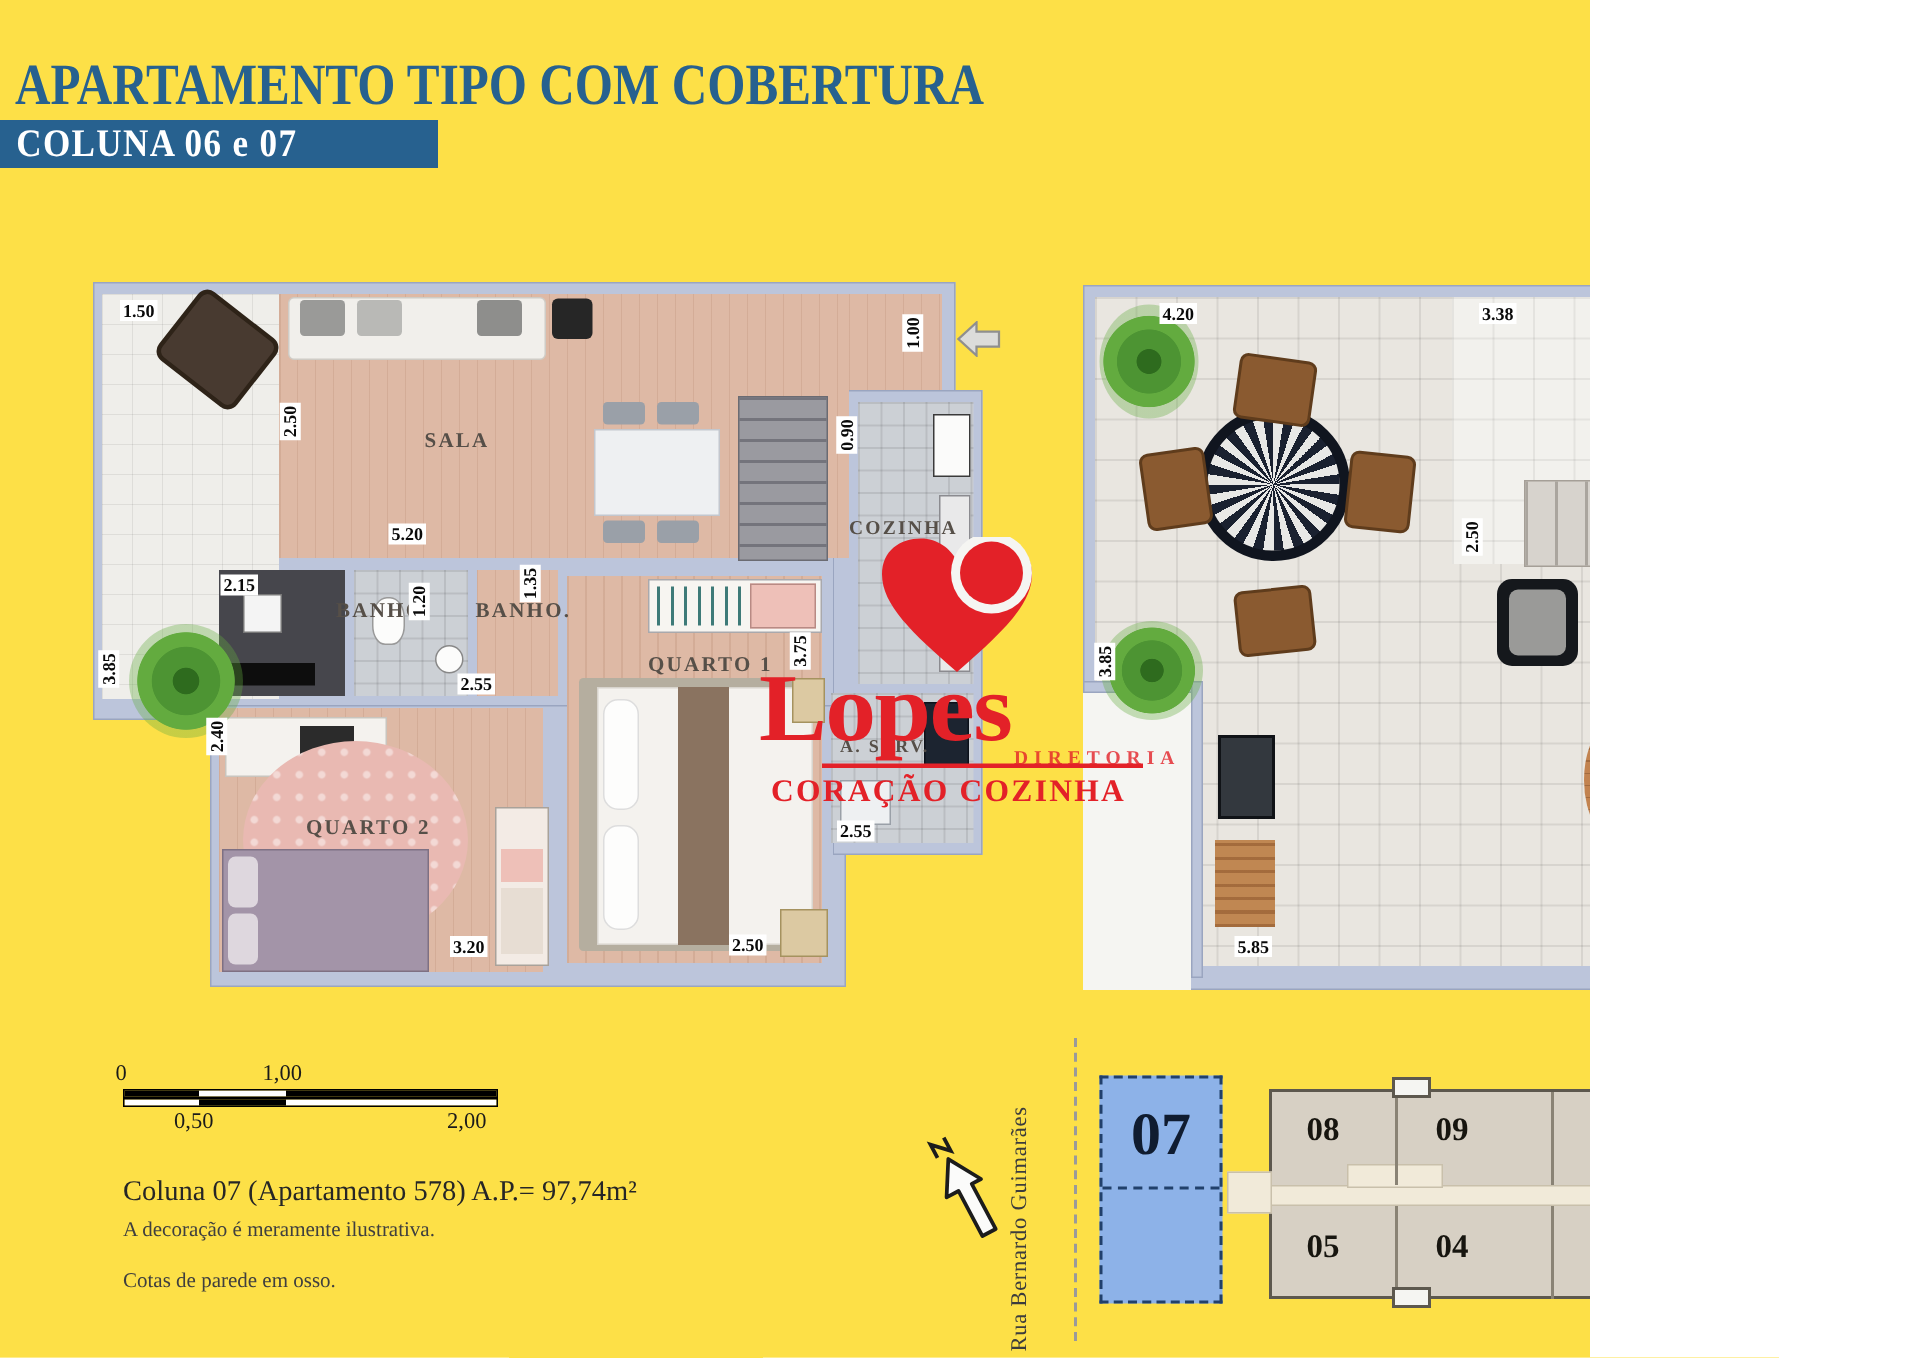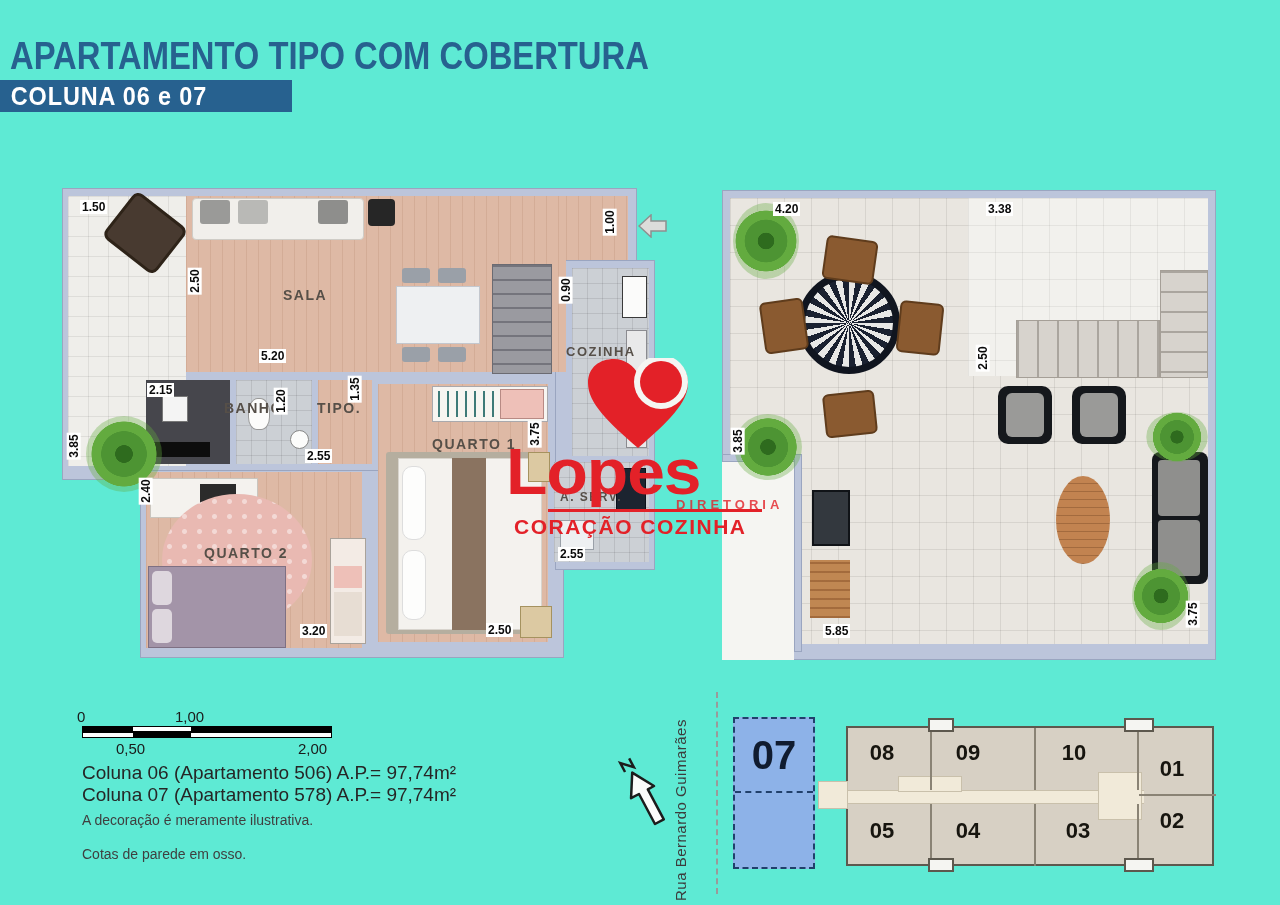--- a/index.html
+++ b/index.html
@@ -1,18 +1,18 @@
 <!DOCTYPE html>
 <html><head>
 <meta charset="utf-8">
 <style>
   *{box-sizing:border-box}
   html,body{margin:0;padding:0}
-  #canvas{position:relative;width:1280px;height:905px;background:#5eead4;overflow:hidden;
-          font-family:Liberation Sans, sans-serif}
+  #canvas{position:relative;width:1060px;height:905px;background:#fde047;overflow:hidden;
+          font-family:Liberation Serif, serif}
   .abs{position:absolute}
   .wall{position:absolute;background:#bcc5db;box-shadow:inset 0 0 0 1px #9aa5c0;z-index:5}
   .floor{position:absolute;z-index:10}
   .wood{background-color:#deb9a5;background-image:repeating-linear-gradient(90deg,rgba(140,85,55,.13) 0 1px,rgba(0,0,0,0) 1px 12px)}
   .tile{background-color:#efeeea;background-image:linear-gradient(rgba(0,0,0,.07) 1px,rgba(0,0,0,0) 1px),linear-gradient(90deg,rgba(0,0,0,.07) 1px,rgba(0,0,0,0) 1px);background-size:20px 20px}
   .tilebig{background-color:#e9e6e0;background-image:linear-gradient(rgba(0,0,0,.08) 1px,rgba(0,0,0,0) 1px),linear-gradient(90deg,rgba(0,0,0,.08) 1px,rgba(0,0,0,0) 1px);background-size:27px 27px}
   .whitefloor{background-color:#f2f1ed;background-image:linear-gradient(rgba(0,0,0,.06) 1px,rgba(0,0,0,0) 1px),linear-gradient(90deg,rgba(0,0,0,.06) 1px,rgba(0,0,0,0) 1px);background-size:27px 27px}
   .gray{background-color:#ccd0d5;background-image:linear-gradient(rgba(0,0,0,.09) 1px,rgba(0,0,0,0) 1px),linear-gradient(90deg,rgba(0,0,0,.09) 1px,rgba(0,0,0,0) 1px);background-size:15px 15px}
   .dark{background:#46464c}
   .furn{position:absolute;z-index:15}
@@ -119,21 +119,21 @@
 
     <div class="furn" style="left:616px;top:468px;width:30px;height:44px;background:#1c2430;border:1px solid #0c111a"></div>
     <div class="furn" style="left:560px;top:520px;width:34px;height:30px;background:#eef0f2;border:1px solid #9aa0a8"></div>
 
     <svg class="abs" style="left:638px;top:214px;z-index:40" width="30" height="24" viewBox="0 0 30 24">
       <polygon points="28,7 13,7 13,1 1,12 13,23 13,17 28,17" fill="#dcdcda" stroke="#8f8f8f" stroke-width="1.5"></polygon>
     </svg>
 
     <div class="rlabel" style="left:283px;top:287px">SALA</div>
     <div class="rlabel" style="left:224px;top:400px">BANHO</div>
-    <div class="rlabel" style="left:317px;top:400px">TIPO.</div>
+    <div class="rlabel" style="left:317px;top:400px">BANHO.</div>
     <div class="rlabel" style="left:566px;top:344px;font-size:13px">COZINHA</div>
     <div class="rlabel" style="left:432px;top:436px">QUARTO 1</div>
     <div class="rlabel" style="left:204px;top:545px">QUARTO 2</div>
     <div class="rlabel" style="left:560px;top:490px;font-size:12px">A. SERV.</div>
 
     <div class="dim" style="left:80px;top:200px">1.50</div>
     <div class="dim vert" style="left:60px;top:439px">3.85</div>
     <div class="dim vert" style="left:181px;top:274px">2.50</div>
     <div class="dim" style="left:259px;top:349px">5.20</div>
     <div class="dim" style="left:147px;top:383px">2.15</div>
@@ -209,21 +209,20 @@
 
   <div>
     <div class="abs" style="left:82px;top:726px;width:250px;height:6px;border:1px solid #000;background:linear-gradient(90deg,#000 0 50px,#fff 50px 108px,#000 108px 250px);z-index:70"></div>
     <div class="abs" style="left:82px;top:732px;width:250px;height:6px;border:1px solid #000;background:linear-gradient(90deg,#fff 0 50px,#000 50px 108px,#fff 108px 250px);z-index:70"></div>
     <div class="sb-label" style="left:77px;top:708px">0</div>
     <div class="sb-label" style="left:175px;top:708px">1,00</div>
     <div class="sb-label" style="left:116px;top:740px">0,50</div>
     <div class="sb-label" style="left:298px;top:740px">2,00</div>
   </div>
 
-  <div class="info-line" style="left:82px;top:762px">Coluna 06 (Apartamento 506) A.P.= 97,74m²</div>
   <div class="info-line" style="left:82px;top:784px">Coluna 07 (Apartamento 578) A.P.= 97,74m²</div>
   <div class="fineprint" style="left:82px;top:812px">A decoração é meramente ilustrativa.</div>
   <div class="fineprint" style="left:82px;top:846px">Cotas de parede em osso.</div>
 
   <div>
     <div class="street">Rua Bernardo Guimarães</div>
     <div class="dashline"></div>
 
     <svg class="abs" style="left:612px;top:750px;z-index:70" width="72" height="84" viewBox="0 0 72 84">
       <g transform="rotate(-28 36 46)">

